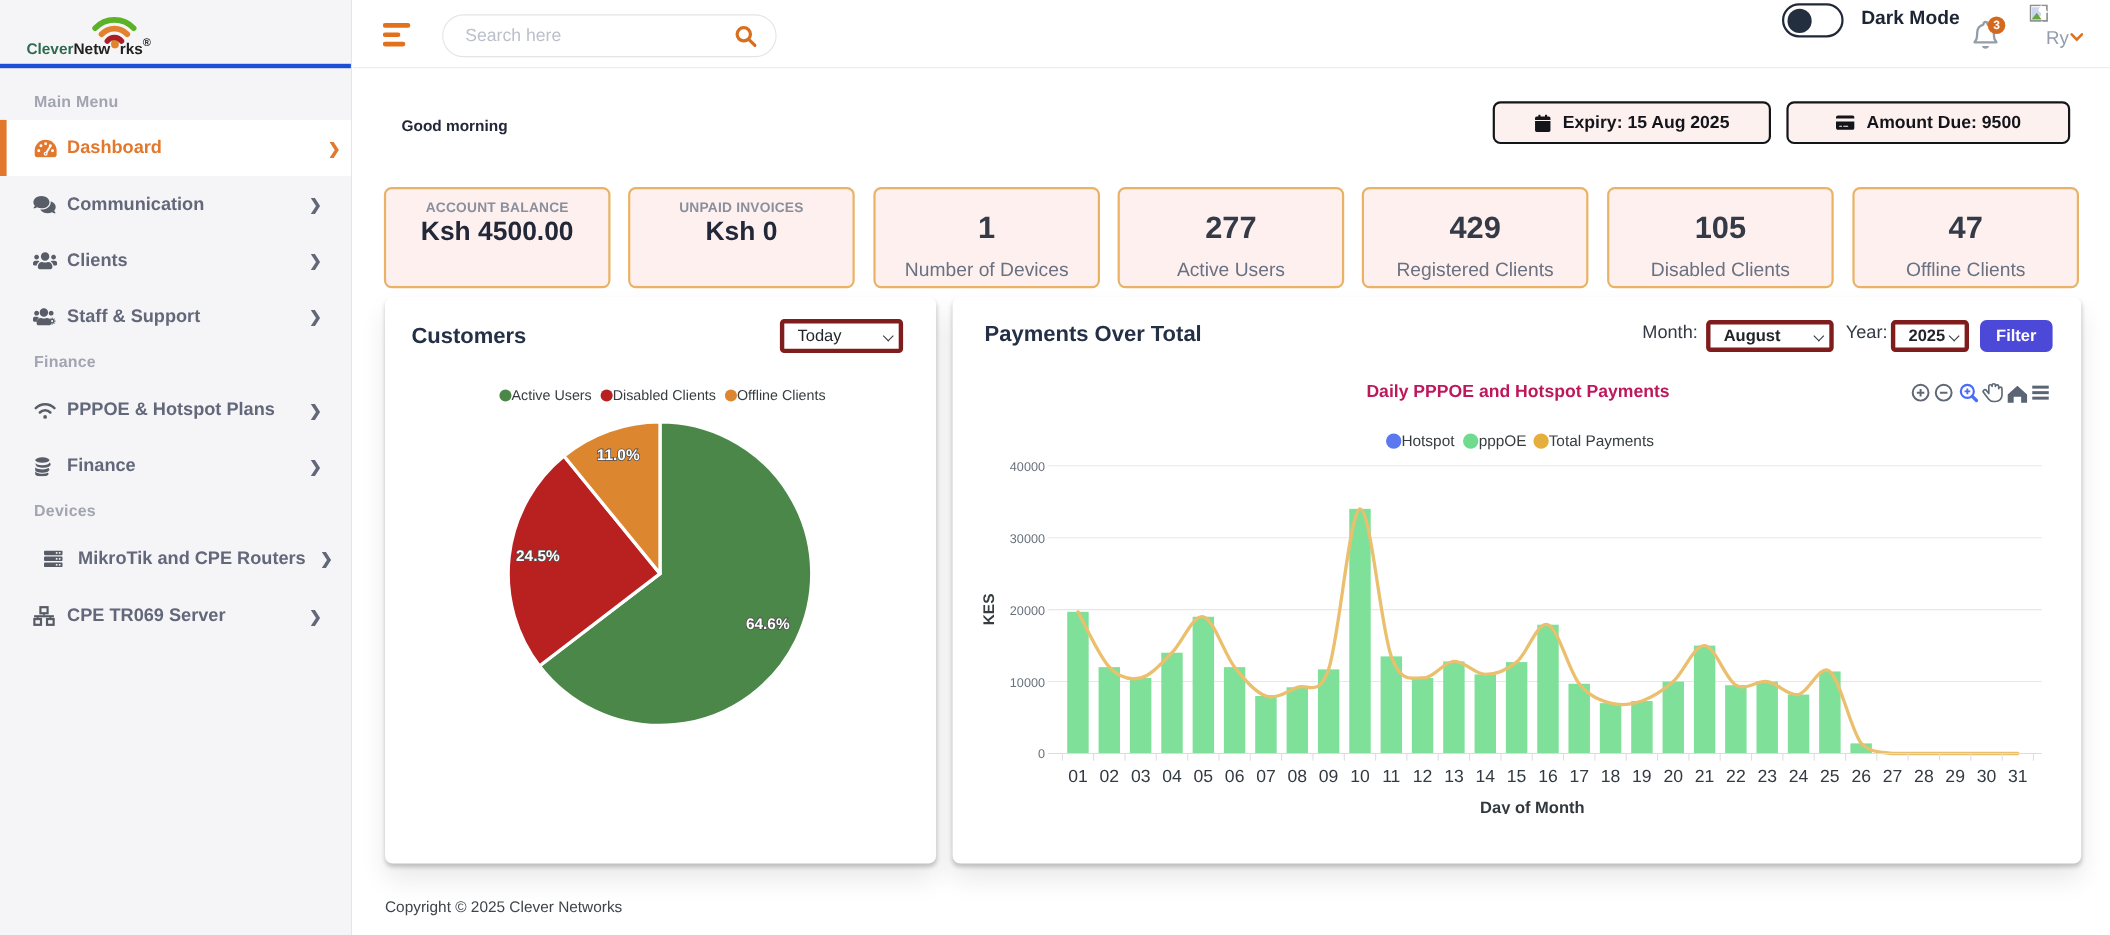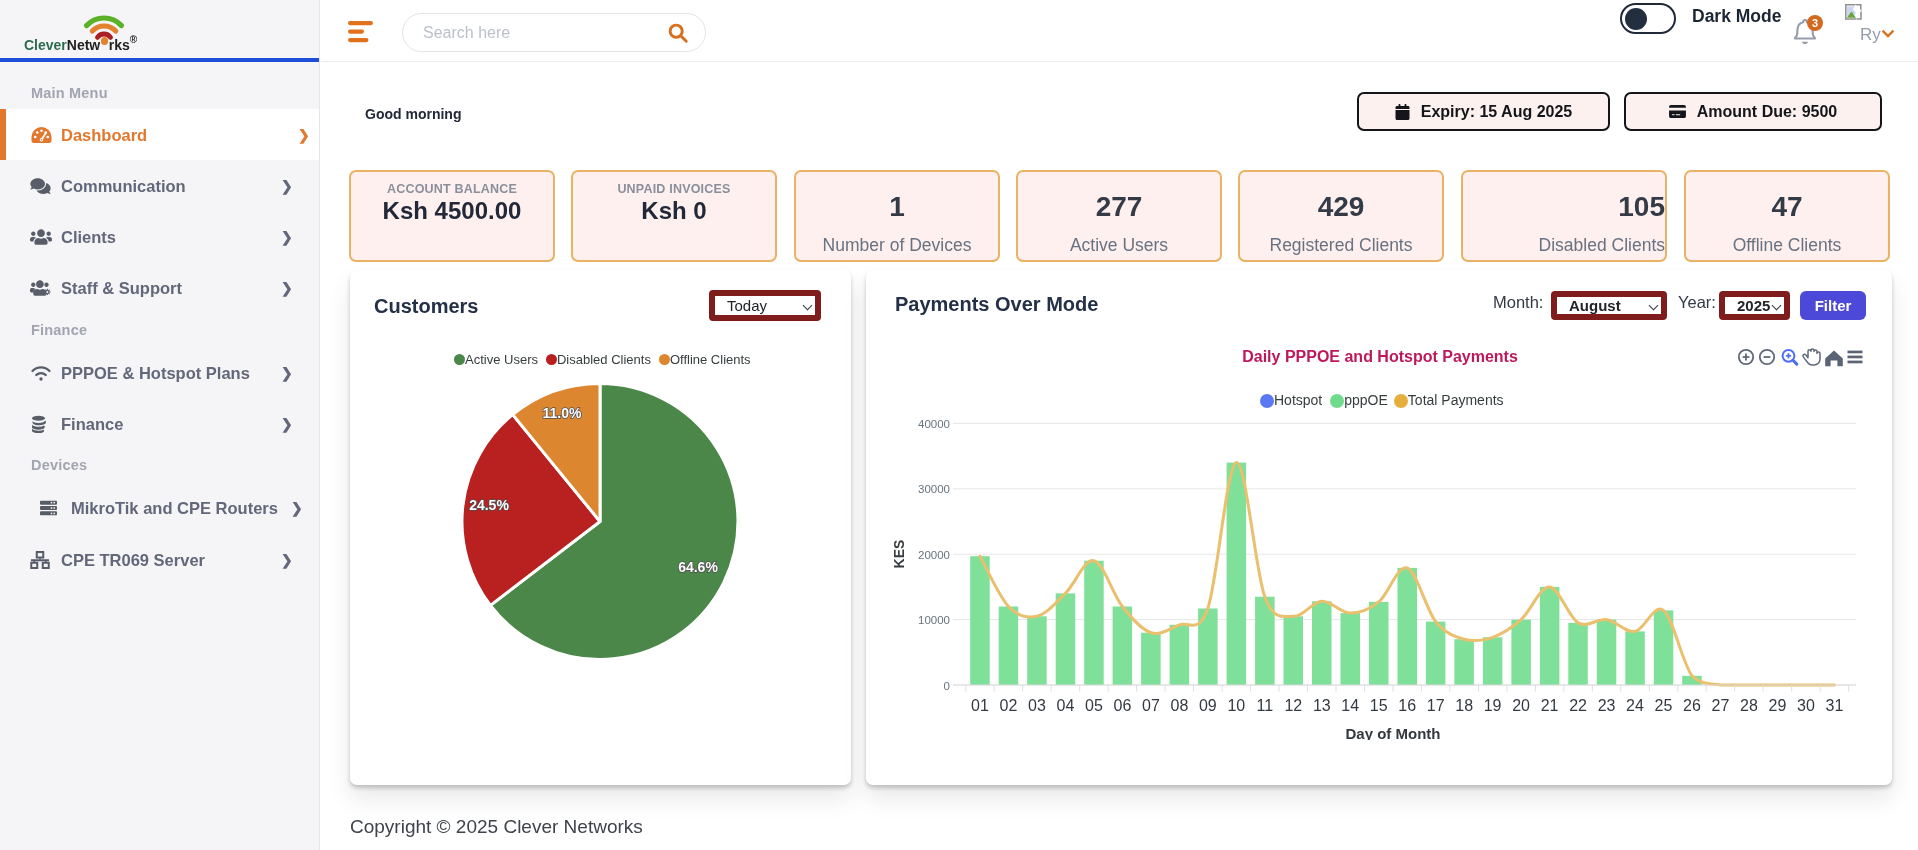--- a/index.html
+++ b/index.html
@@ -26,21 +26,21 @@
   .panel { position:absolute; background:#fff; border-radius:7px;
            box-shadow:0 3px 4px rgba(0,0,0,.20), 0 14px 24px rgba(0,0,0,.09); }
   .statcard { position:absolute; top:170px; width:206px; height:92px; background:#fdf0ef; border:2px solid #e9b264; border-radius:7px; text-align:center; }
   .statcard div { position:absolute; left:0; width:100%; }
   .statcard .sl { top:10px; font-size:12.5px; color:#8a8f9b; font-weight:600; letter-spacing:.2px; }
   .statcard .sv { top:25px; font-size:24px; color:#222838; font-weight:700; }
   .statcard .num { top:19px; font-size:28px; color:#343a46; font-weight:700; }
   .statcard .lbl { top:63px; font-size:17.5px; color:#6a7180; font-weight:500; }
   .topbtn { position:absolute; top:92px; height:39px; background:#fdf1f0; border:2px solid #14151a; border-radius:7px;
             display:flex; align-items:center; justify-content:center; font-size:16px; font-weight:600; color:#14151a; }
-  select.sel { font-family:"Liberation Sans",sans-serif; color:#212529; background:#fff; border:6px solid #7f1d1d; border-radius:4px;
+  select.sel { font-family:"Liberation Sans",sans-serif; color:#212529; background:#fff; border:4px solid #7f1d1d; border-radius:4px;
       appearance:none; -webkit-appearance:none; padding-left:12px; font-size:15px; }
   .selwrap { position:absolute; }
   .selwrap:after { content:""; position:absolute; right:10px; top:50%; margin-top:-4px; width:6px; height:6px;
       border-right:1.8px solid #343a40; border-bottom:1.8px solid #343a40; transform:rotate(45deg); pointer-events:none; }
 </style>
 </head>
 <body>
 
 <div id="sidebar">
   <div id="logo">
@@ -233,21 +233,21 @@
   <div class="lbl">Number of Devices</div>
 </div>
 <div class="statcard" style="left:1016px;">
   <div class="num">277</div>
   <div class="lbl">Active Users</div>
 </div>
 <div class="statcard" style="left:1238px;">
   <div class="num">429</div>
   <div class="lbl">Registered Clients</div>
 </div>
-<div class="statcard" style="left:1461px;text-align:right;">
+<div class="statcard" style="left:1461px;">
   <div class="num">105</div>
   <div class="lbl">Disabled Clients</div>
 </div>
 <div class="statcard" style="left:1684px;">
   <div class="num">47</div>
   <div class="lbl">Offline Clients</div>
 </div>
 
 <div class="panel" style="left:350px;top:270px;width:501px;height:515px;">
   <div class="abs" style="left:24px;top:25px;font-size:20px;font-weight:700;color:#233046;">Customers</div>
@@ -268,21 +268,21 @@
     </g>
     <g font-family="Liberation Sans" font-size="14" font-weight="bold" fill="#fff" text-anchor="middle" style="paint-order:stroke" stroke="#4f4f4f" stroke-width="1.5">
       <text x="348" y="302">64.6%</text>
       <text x="139" y="240">24.5%</text>
       <text x="212" y="148">11.0%</text>
     </g>
   </svg>
 </div>
 
 <div class="panel" style="left:866px;top:270px;width:1026px;height:515px;">
-  <div class="abs" style="left:29px;top:23px;font-size:20px;font-weight:700;color:#233046;">Payments Over Mode</div>
+  <div class="abs" style="left:29px;top:23px;font-size:20px;font-weight:700;color:#233046;">Payments Over Total</div>
   <div class="abs" style="left:627px;top:23px;font-size:16.5px;color:#333a45;">Month:</div>
   <div class="selwrap" style="left:685px;top:21px;">
     <select class="sel" style="width:116px;height:29px;font-weight:600;">
       <option>August</option>
     </select>
   </div>
   <div class="abs" style="left:812px;top:23px;font-size:16.5px;color:#333a45;">Year:</div>
   <div class="selwrap" style="left:853px;top:21px;">
     <select class="sel" style="width:71px;height:29px;font-weight:600;">
       <option>2025</option>
@@ -419,13 +419,13 @@
 <line x1="868.7" y1="415" x2="868.7" y2="421.5" stroke="#dfdfdf" stroke-width="1"></line>
 <line x1="897.2" y1="415" x2="897.2" y2="421.5" stroke="#dfdfdf" stroke-width="1"></line>
 <line x1="925.7" y1="415" x2="925.7" y2="421.5" stroke="#dfdfdf" stroke-width="1"></line>
 <line x1="954.2" y1="415" x2="954.2" y2="421.5" stroke="#dfdfdf" stroke-width="1"></line>
 <line x1="982.6" y1="415" x2="982.6" y2="421.5" stroke="#dfdfdf" stroke-width="1"></line>
     <text x="38" y="284" transform="rotate(-90 38 284)" text-anchor="middle" font-size="14" font-weight="bold" fill="#373d3f">KES</text>
     <text x="527" y="469" text-anchor="middle" font-size="15" font-weight="bold" fill="#33383d">Day of Month</text>
   </svg>
 </div>
 
-<div class="abs" style="left:350px;top:816px;font-size:19px;font-weight:500;color:#3f444b;">Copyright © 2025 Clever Networks</div>
+<div class="abs" style="left:350px;top:816px;font-size:14px;font-weight:500;color:#3f444b;">Copyright © 2025 Clever Networks</div>
 
 </body></html>

